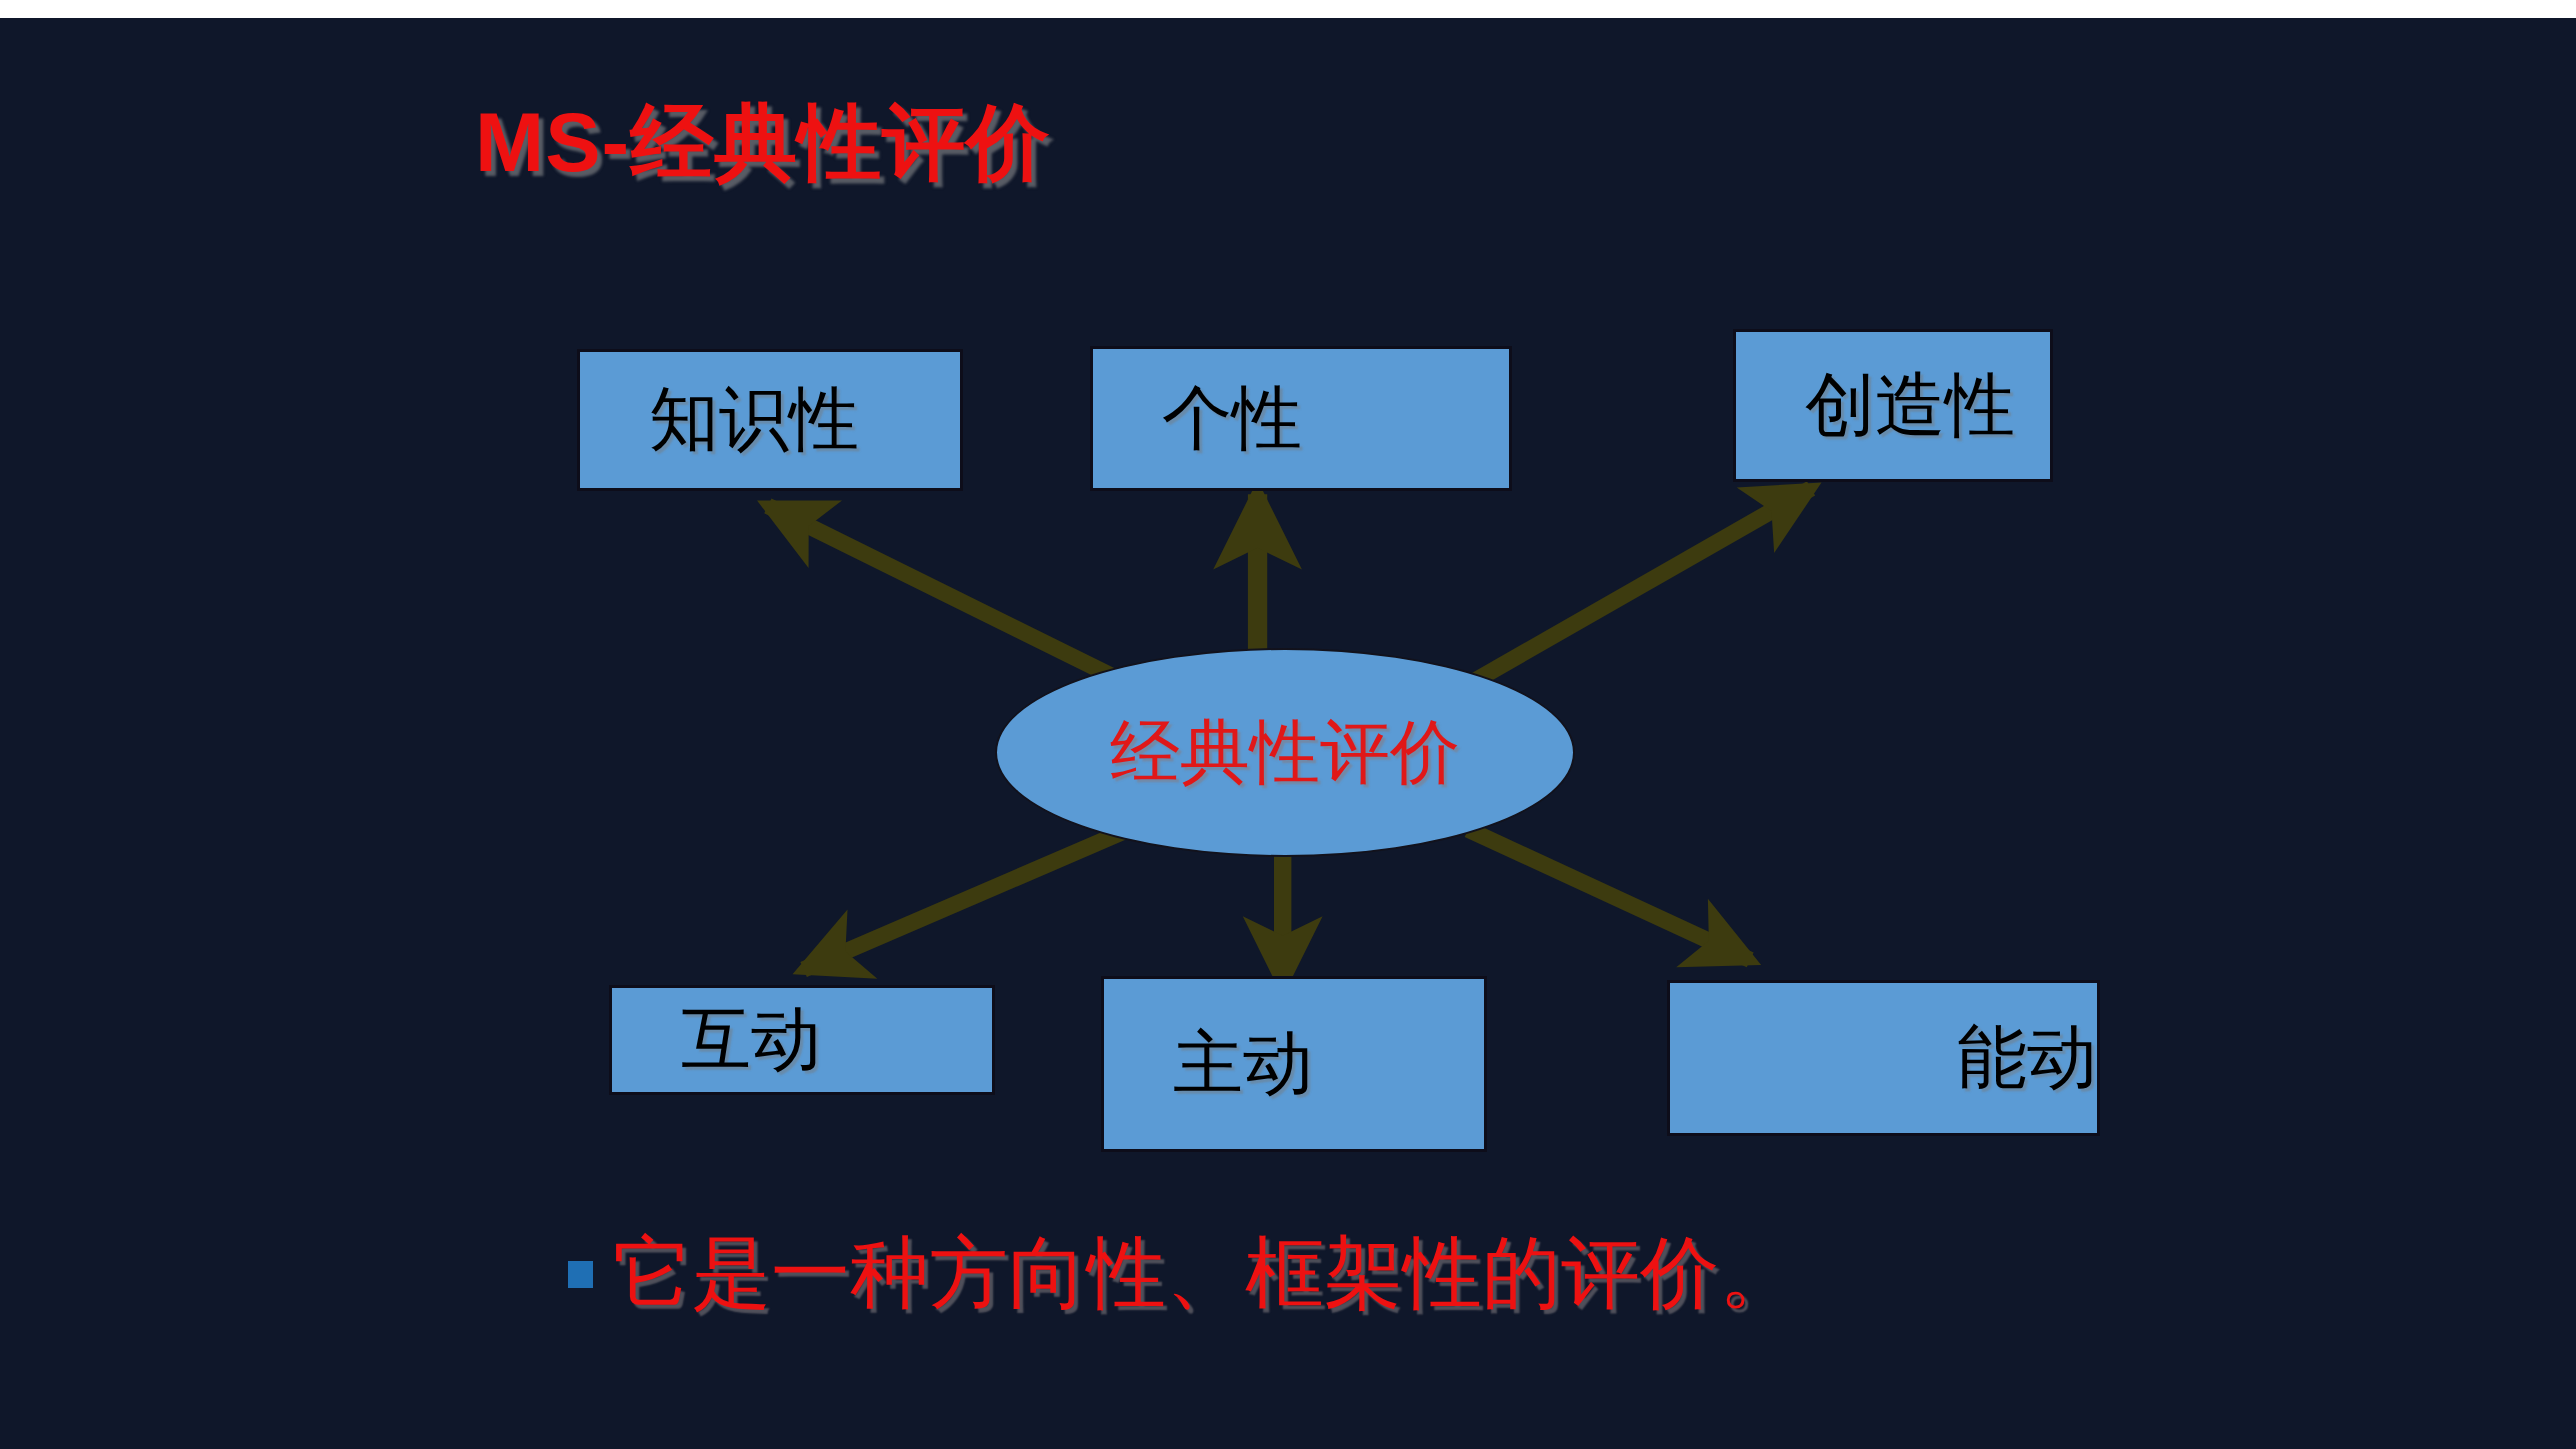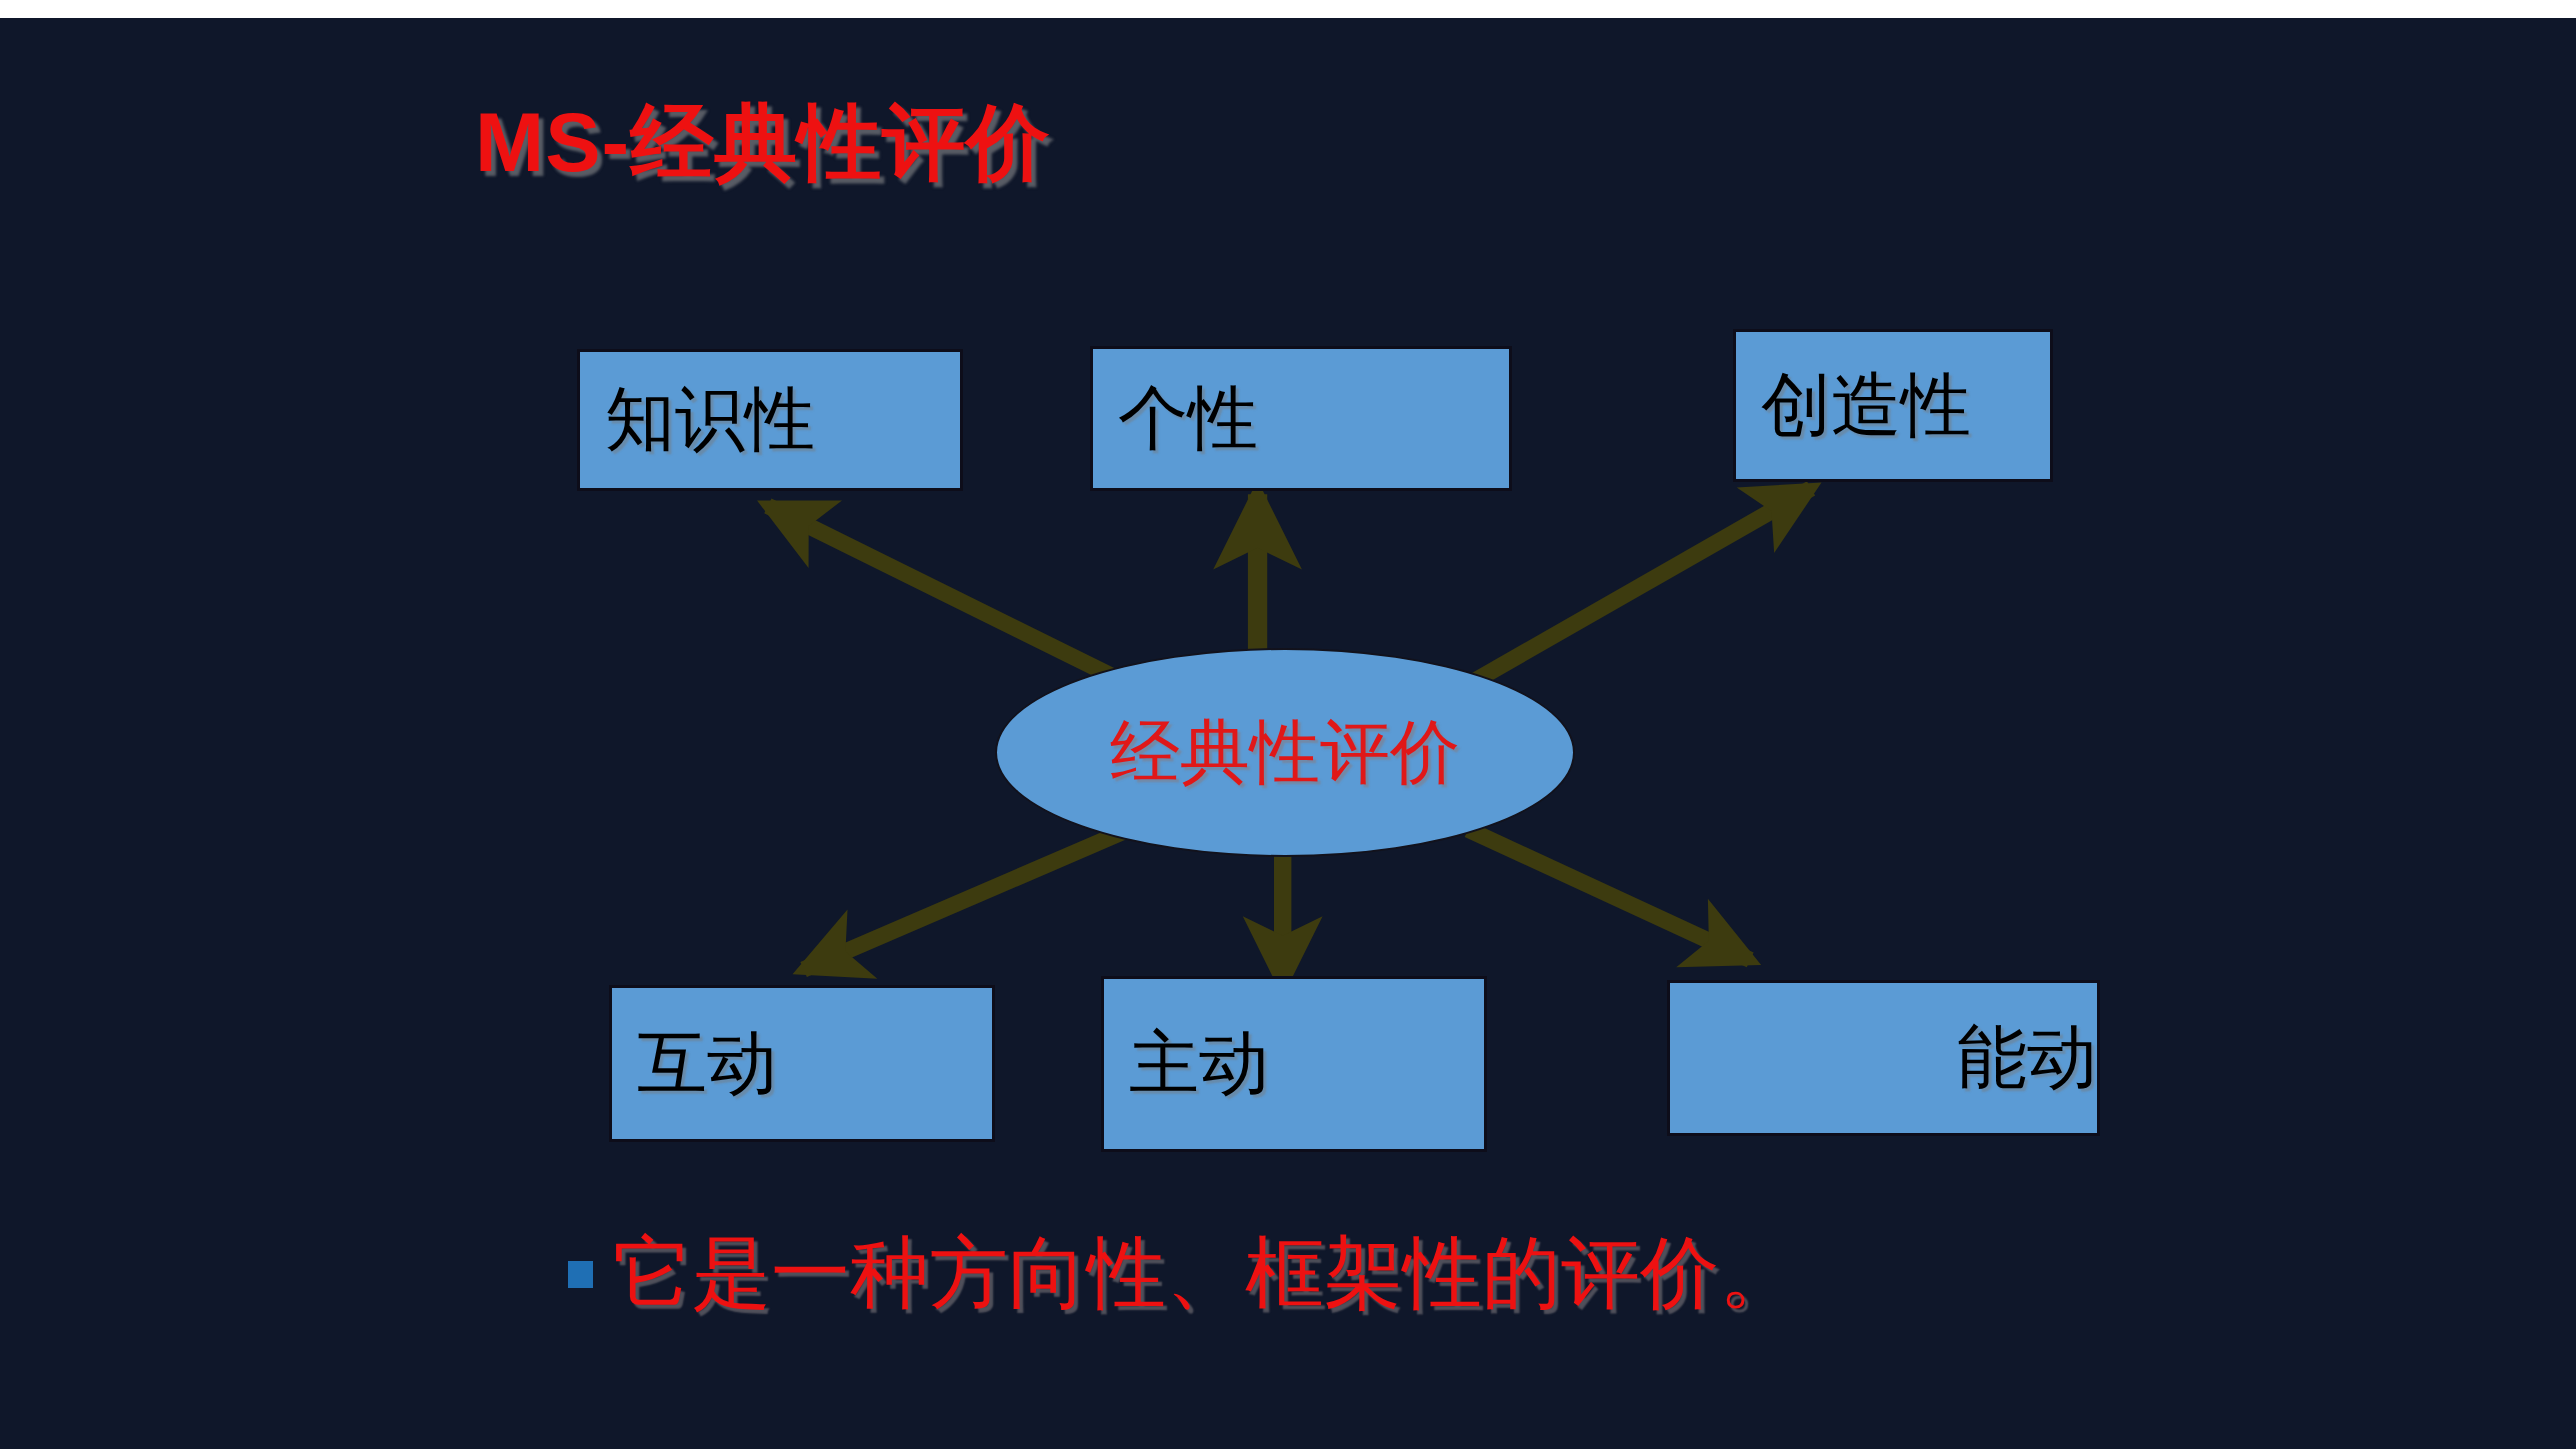--- a/index.html
+++ b/index.html
@@ -25,22 +25,23 @@
 
   
   .node-box{
     position:absolute;box-sizing:border-box;
     background:#5B9BD5;border:3.9px solid #0d0d1a;
     display:flex;align-items:center;
   }
   .node-box .label{
     font-family:"Liberation Serif","DejaVu Serif",serif;
     font-size:70px;color:#000000;white-space:nowrap;
-    padding-left:25px;line-height:1;
+    padding-left:39px;line-height:1;
     text-shadow:2.9px 2.9px 1.9px rgba(120,120,120,0.45);
+    margin-left:30px;
   }
 
   
   #center-ellipse{
     position:absolute;left:995px;top:630px;width:580px;height:209px;
     background:#5B9BD5;border:2.9px solid #12121c;border-radius:50%;
     display:flex;align-items:center;justify-content:center;box-sizing:border-box;
   }
   #center-ellipse .label{
     font-family:"Liberation Serif","DejaVu Serif",serif;
@@ -100,21 +101,21 @@
   </div>
 
   <div class="node-box" style="left:1733px;top:311px;width:320px;height:153px;">
     <span class="label">创造性</span>
   </div>
 
   <div id="center-ellipse">
     <span class="label">经典性评价</span>
   </div>
 
-  <div class="node-box" style="left:609px;top:967px;width:386px;height:157px;">
+  <div class="node-box" style="left:609px;top:967px;width:386px;height:110px;">
     <span class="label">互动</span>
   </div>
 
   <div class="node-box" style="left:1101px;top:958px;width:386px;height:176px;">
     <span class="label">主动</span>
   </div>
 
   <div class="node-box" style="left:1667px;top:962px;width:433px;height:156px;justify-content:flex-end;">
     <span class="label">能动</span>
   </div>

